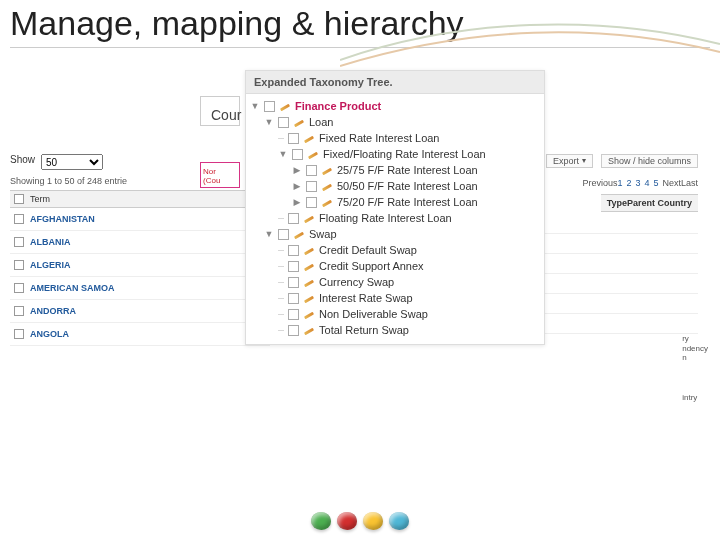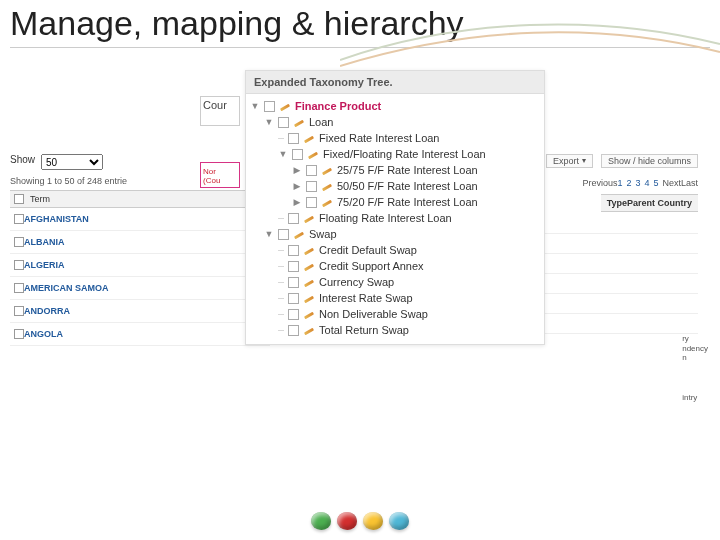--- a/index.html
+++ b/index.html
@@ -11,37 +11,37 @@
 
   .stage { position: relative; width: 720px; height: 400px; margin-top: 4px; }
 
   
   .bg-table { position: absolute; left: 10px; top: 100px; width: 260px; font-size: 10px; color: #333; }
   .show-row { display: flex; align-items: flex-start; gap: 6px; margin-bottom: 6px; }
   .show-row select { font-size: 10px; width: 62px; height: 16px; }
   .entries { font-size: 9px; color: #555; margin-bottom: 4px; }
   .tbl-head { background: #f2f2f2; border-top: 1px solid #ccc; border-bottom: 1px solid #ccc; padding: 3px 4px; font-size: 9px; display: flex; gap: 6px; align-items: flex-start; }
   .chk { width: 10px; height: 10px; border: 1px solid #999; background: #fff; flex-shrink: 0; }
-  .trow { display: flex; gap: 0; align-items: center; padding: 6px 4px; border-bottom: 1px solid #eee; font-size: 9px; color: #225a9c; font-weight: bold; }
+  .trow { display: flex; gap: 6px; align-items: center; padding: 6px 4px; border-bottom: 1px solid #eee; font-size: 9px; color: #225a9c; font-weight: bold; }
 
   
   .right-ctrls { position: absolute; right: 22px; top: 100px; font-size: 9px; color: #555; display: flex; gap: 8px; }
   .right-ctrls .btn { border: 1px solid #ccc; padding: 1px 6px; display: flex; align-items: flex-start; gap: 3px; background: #fafafa; }
   .caret { font-size: 8px; }
   .pager { position: absolute; right: 22px; top: 124px; font-size: 9px; color: #555; display: flex; }
   .pager span.num { color: #225a9c; cursor: pointer; }
   .right-head { position: absolute; right: 22px; top: 140px; display: flex; font-size: 9px; font-weight: bold; color: #333; background: #f2f2f2; border-top: 1px solid #ccc; border-bottom: 1px solid #ccc; padding: 3px 6px; }
   .right-cells { position: absolute; right: 22px; top: 160px; width: 190px; }
   .right-cells .rc { height: 20px; border-bottom: 1px solid #eee; font-size: 9px; color: #555; padding-left: 2px; display: flex; align-items: center; }
   .right-cells .rc2 { display: flex; justify-content: flex-start; }
 
   .pink-box { position: absolute; right: 205px; top: 206px; width: 18px; height: 14px; border: 1px solid #d63384; }
   .pink-frag { position: absolute; right: 12px; top: 280px; font-size: 8px; color: #555; line-height: 1.2; }
 
-  .colbar { position: absolute; left: 200px; top: 42px; width: 40px; height: 30px; border: 1px solid #ccc; font-size: 11px; padding: 2px; color: #444; }
+  .colbar { position: absolute; left: 200px; top: 42px; width: 40px; height: 30px; border: 1px solid #ccc; font-size: 14px; padding: 10px; color: #444; }
   .noribar { position: absolute; left: 200px; top: 108px; width: 40px; height: 26px; border: 1px solid #d63384; font-size: 8px; color: #c23; line-height: 1.1; padding: 5px 2px; }
 
   
   .tree-panel { position: absolute; left: 245px; top: 16px; width: 300px; background: #fff; border: 1px solid #ddd; box-shadow: 0 1px 4px rgba(0,0,0,0.1); }
   .tree-head { background: #ececec; color: #555; font-size: 11px; font-weight: bold; padding: 5px 8px; border-bottom: 1px solid #ddd; }
   .tree-body { padding: 4px 4px 6px 4px; }
   .node { display: flex; align-items: center; gap: 4px; font-size: 11px; color: #333; padding: 2px 0; }
   .node .toggle { width: 10px; color: #888; font-size: 9px; text-align: center; }
   .node .check { width: 11px; height: 11px; border: 1px solid #aaa; background: #fff; flex-shrink: 0; position: relative; }
   .node .pencil { width: 12px; height: 12px; position: relative; flex-shrink: 0; }

